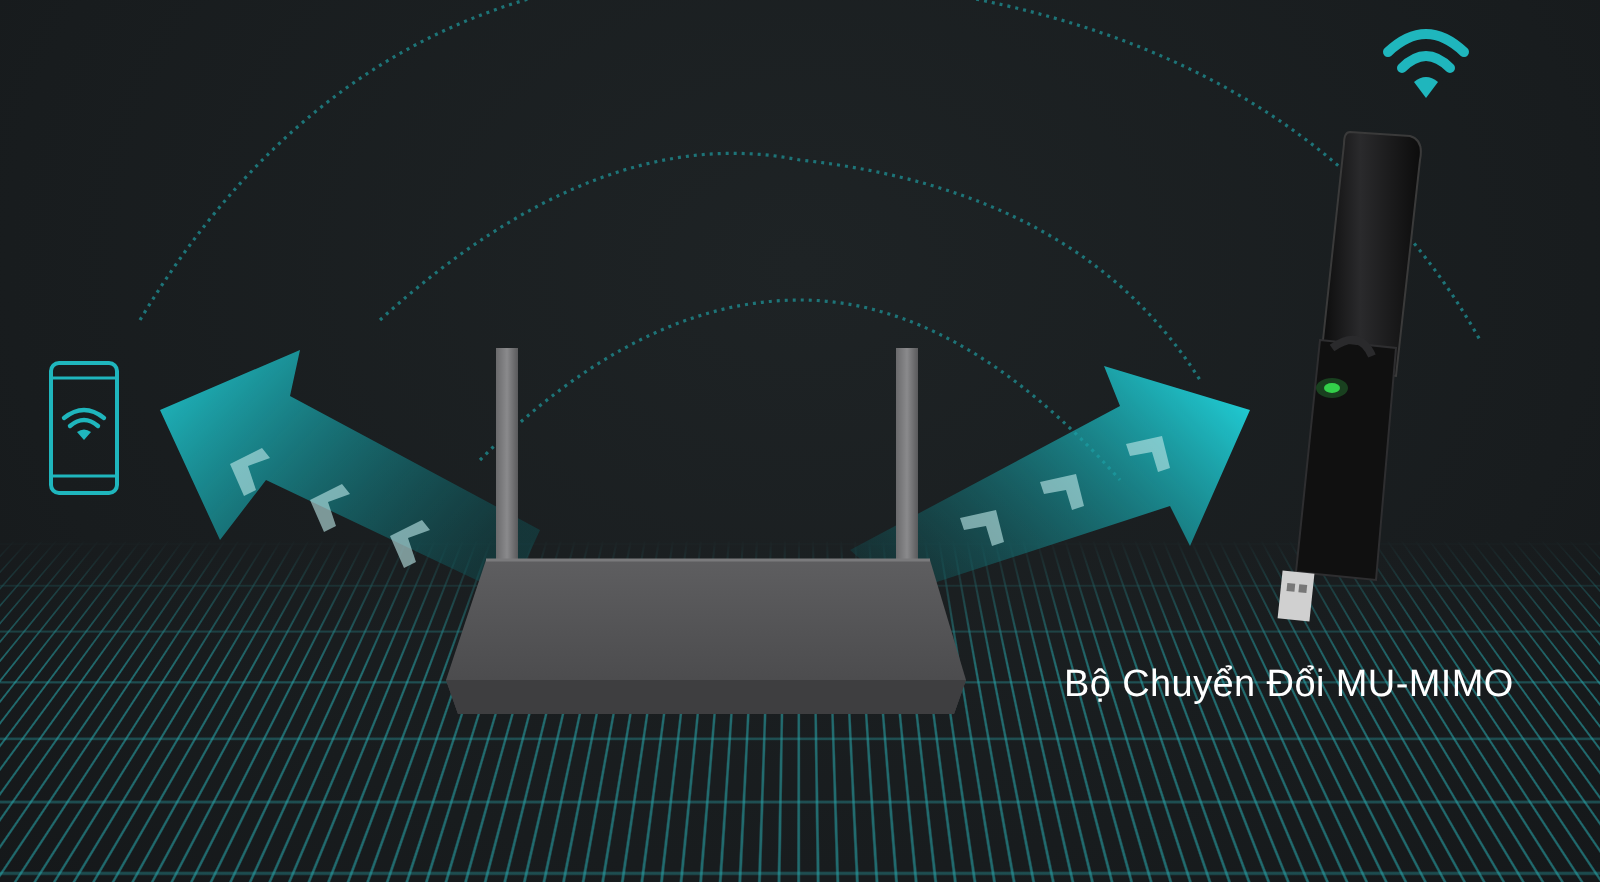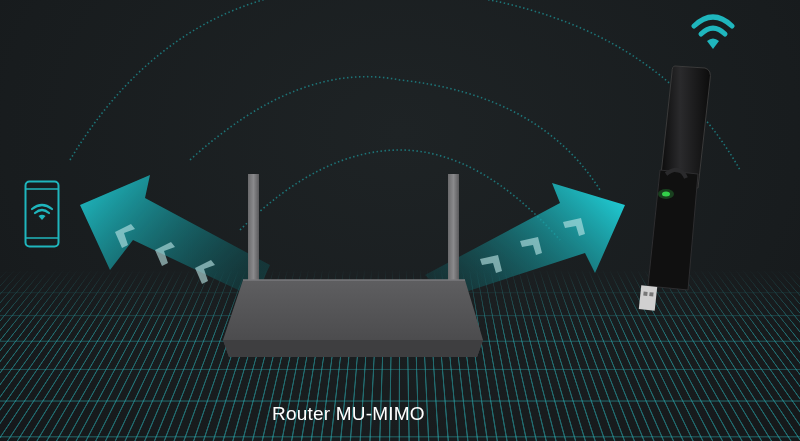--- a/index.html
+++ b/index.html
@@ -112,14 +112,14 @@
     <path d="M 55 8 L 85 10 Q 92 12 90 22 L 78 130 L 40 126 L 52 14 Q 52 8 55 8 Z" fill="url(#ua)" stroke="#3a3a3a" stroke-width="1"></path>
     <path d="M 40 112 L 78 116 L 68 232 L 28 228 Z" fill="#101010" stroke="#2e2e30" stroke-width="1"></path>
     <path d="M 46 116 Q 60 106 66 120" fill="none" stroke="#2a2a2c" stroke-width="4"></path>
     <ellipse cx="46" cy="136" rx="4" ry="2.5" fill="#33d14a"></ellipse>
     <ellipse cx="46" cy="136" rx="8" ry="5" fill="#33d14a" opacity="0.25"></ellipse>
     <rect x="20" y="228" width="16" height="24" fill="#d0d0d0" transform="rotate(6 28 240)"></rect>
     <rect x="23" y="234" width="4" height="4" fill="#777" transform="rotate(6 28 240)"></rect>
     <rect x="29" y="234" width="4" height="4" fill="#777" transform="rotate(6 28 240)"></rect>
   </svg>
 
-  <div class="label label-router">Router MU-MIMO</div>
+  <div class="label label-adapter">Bộ Chuyển Đổi MU-MIMO</div>
 </div>
 
 </body></html>

